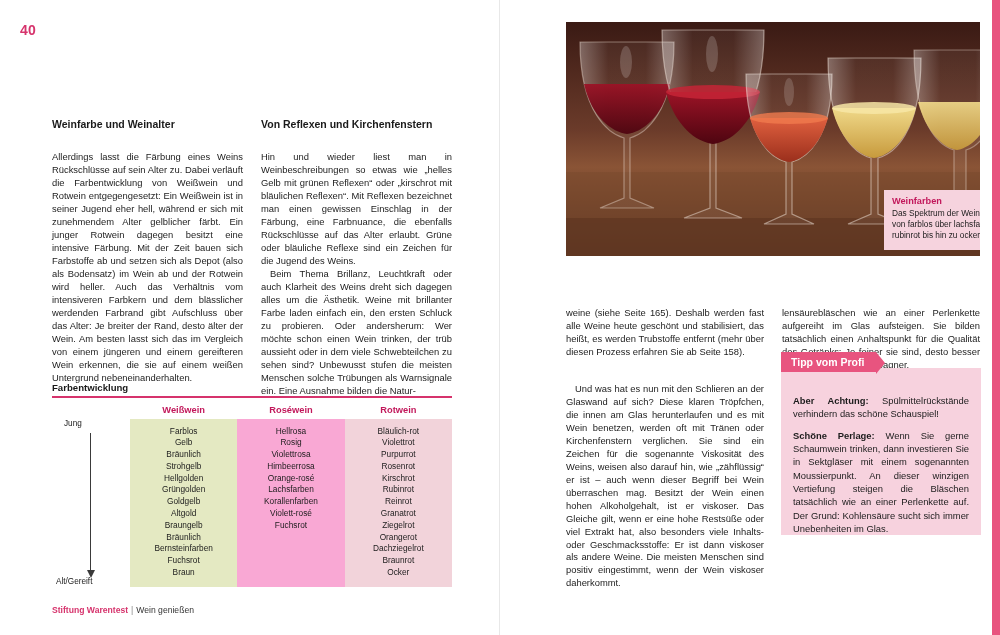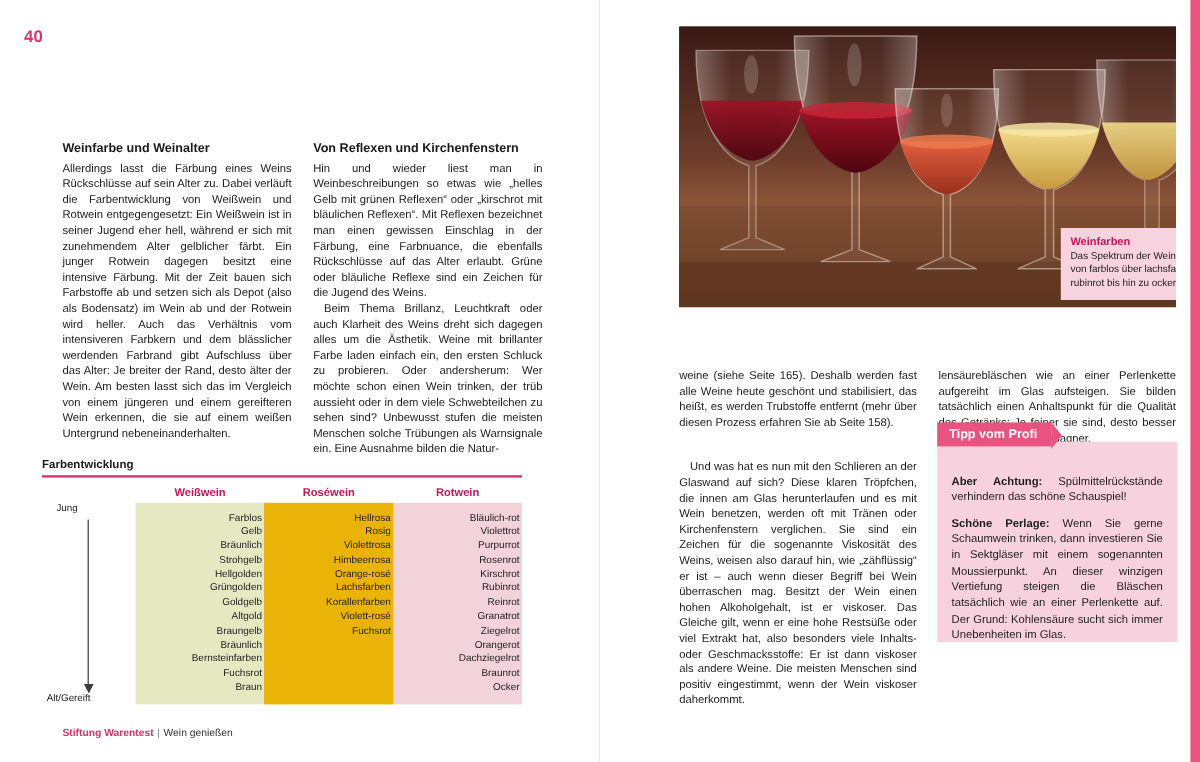--- a/index.html
+++ b/index.html
@@ -38,36 +38,36 @@
     position: absolute;
     left: 52px; top: 118px; width: 400px;
     display: flex;
     gap: 18px;
   }
   .col { width: 191px; }
   h2.sub {
     font-size: 10.5px;
     font-weight: bold;
     color: #1a1a1a;
-    margin-bottom: 3px;
+    margin-bottom: 20px;
     line-height: 1.25;
   }
   p.body {
     font-size: 9.4px;
     line-height: 1.38;
     text-align: justify;
     color: #1c1c1c;
     hyphens: auto;
   }
   p.body + p.body { text-indent: 9px; }
 
   
   .chart-wrap {
     position: absolute;
-    left: 35px; top: 382px; width: 400px;
+    left: 52px; top: 382px; width: 400px;
   }
   .chart-title {
     font-size: 9.6px;
     font-weight: bold;
     color: #1a1a1a;
     padding-bottom: 3px;
   }
   .chart-rule {
     height: 1.5px; background: #d6336c; width: 400px; margin-bottom: 7px;
   }
@@ -105,29 +105,29 @@
     content: "";
     position: absolute;
     left: -3.5px; bottom: -7px;
     border-left: 4px solid transparent;
     border-right: 4px solid transparent;
     border-top: 8px solid #3a3a3a;
   }
   .colbox {
     flex: 1;
     padding: 7px 2px 8px;
-    text-align: right;
+    text-align: center;
   }
   .colbox div {
     font-size: 8.3px;
     line-height: 1.42;
     color: #1c1c1c;
   }
   .c-weiss { background: #e4e9c2; }
-  .c-rose  { background: #eab308; }
+  .c-rose  { background: #f9a8d4; }
   .c-rot   { background: #f2d3da; }
 
   .footer-left {
     position: absolute;
     left: 52px; bottom: 20px;
     font-size: 8.6px;
     color: #333;
   }
   .footer-left b { color: #d6336c; }
   .footer-sep { color: #888; padding: 0 3px; }

